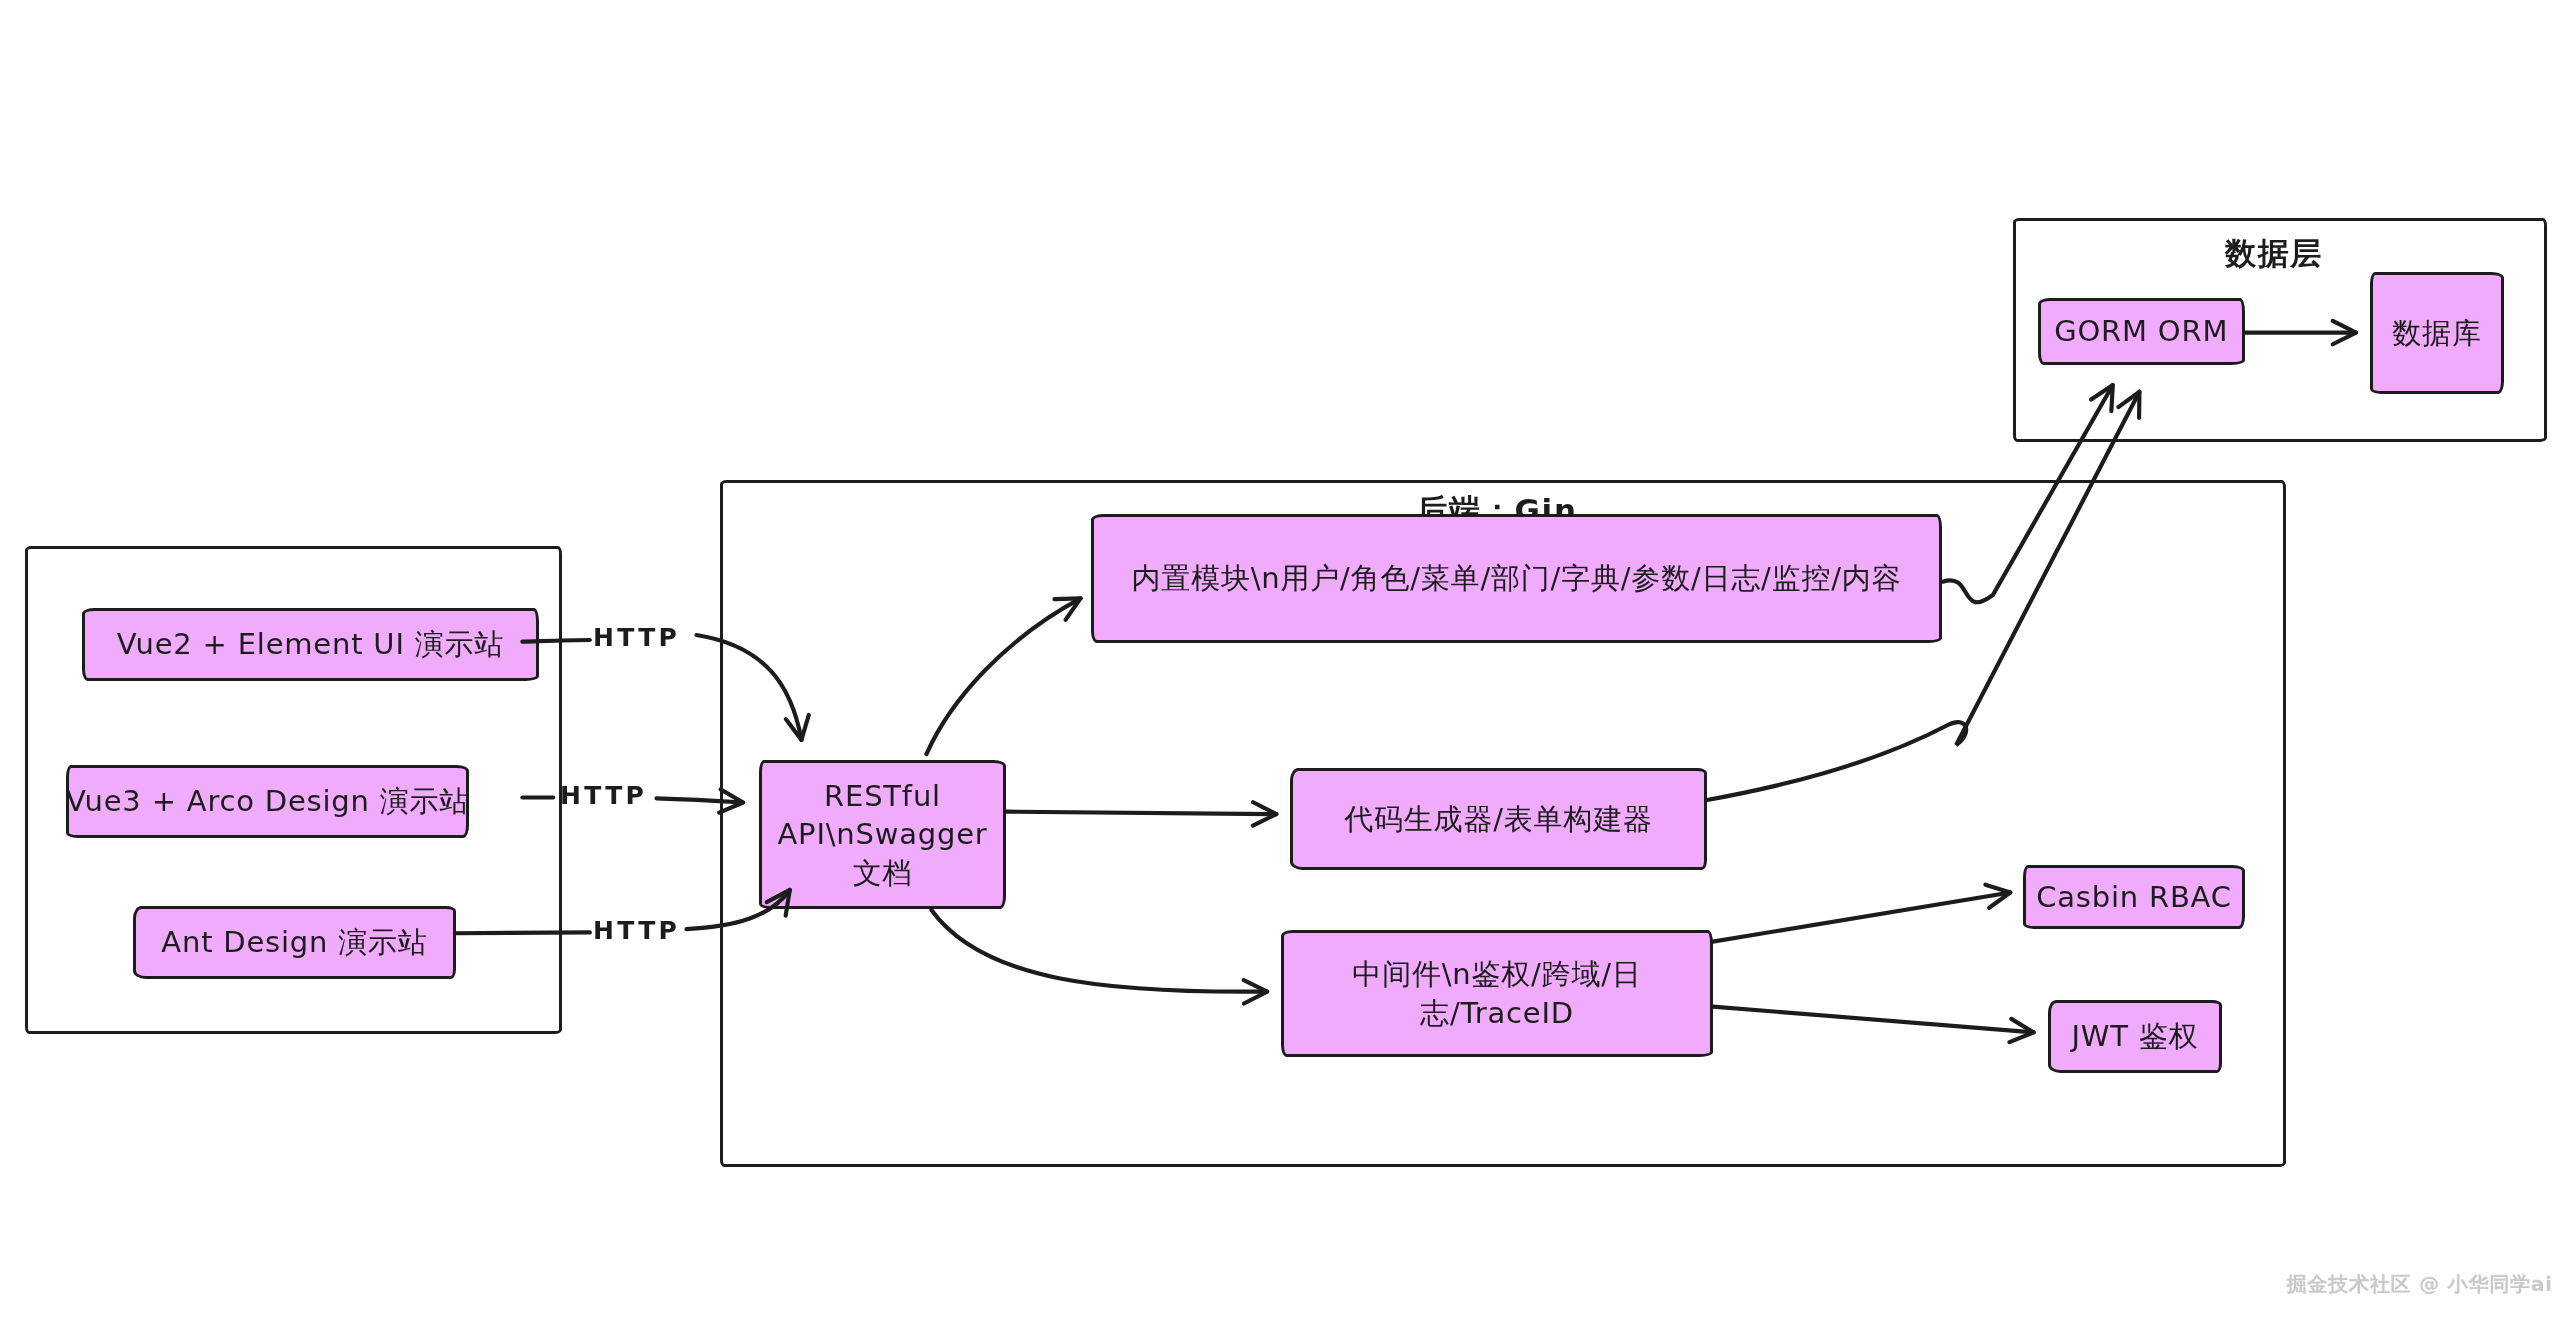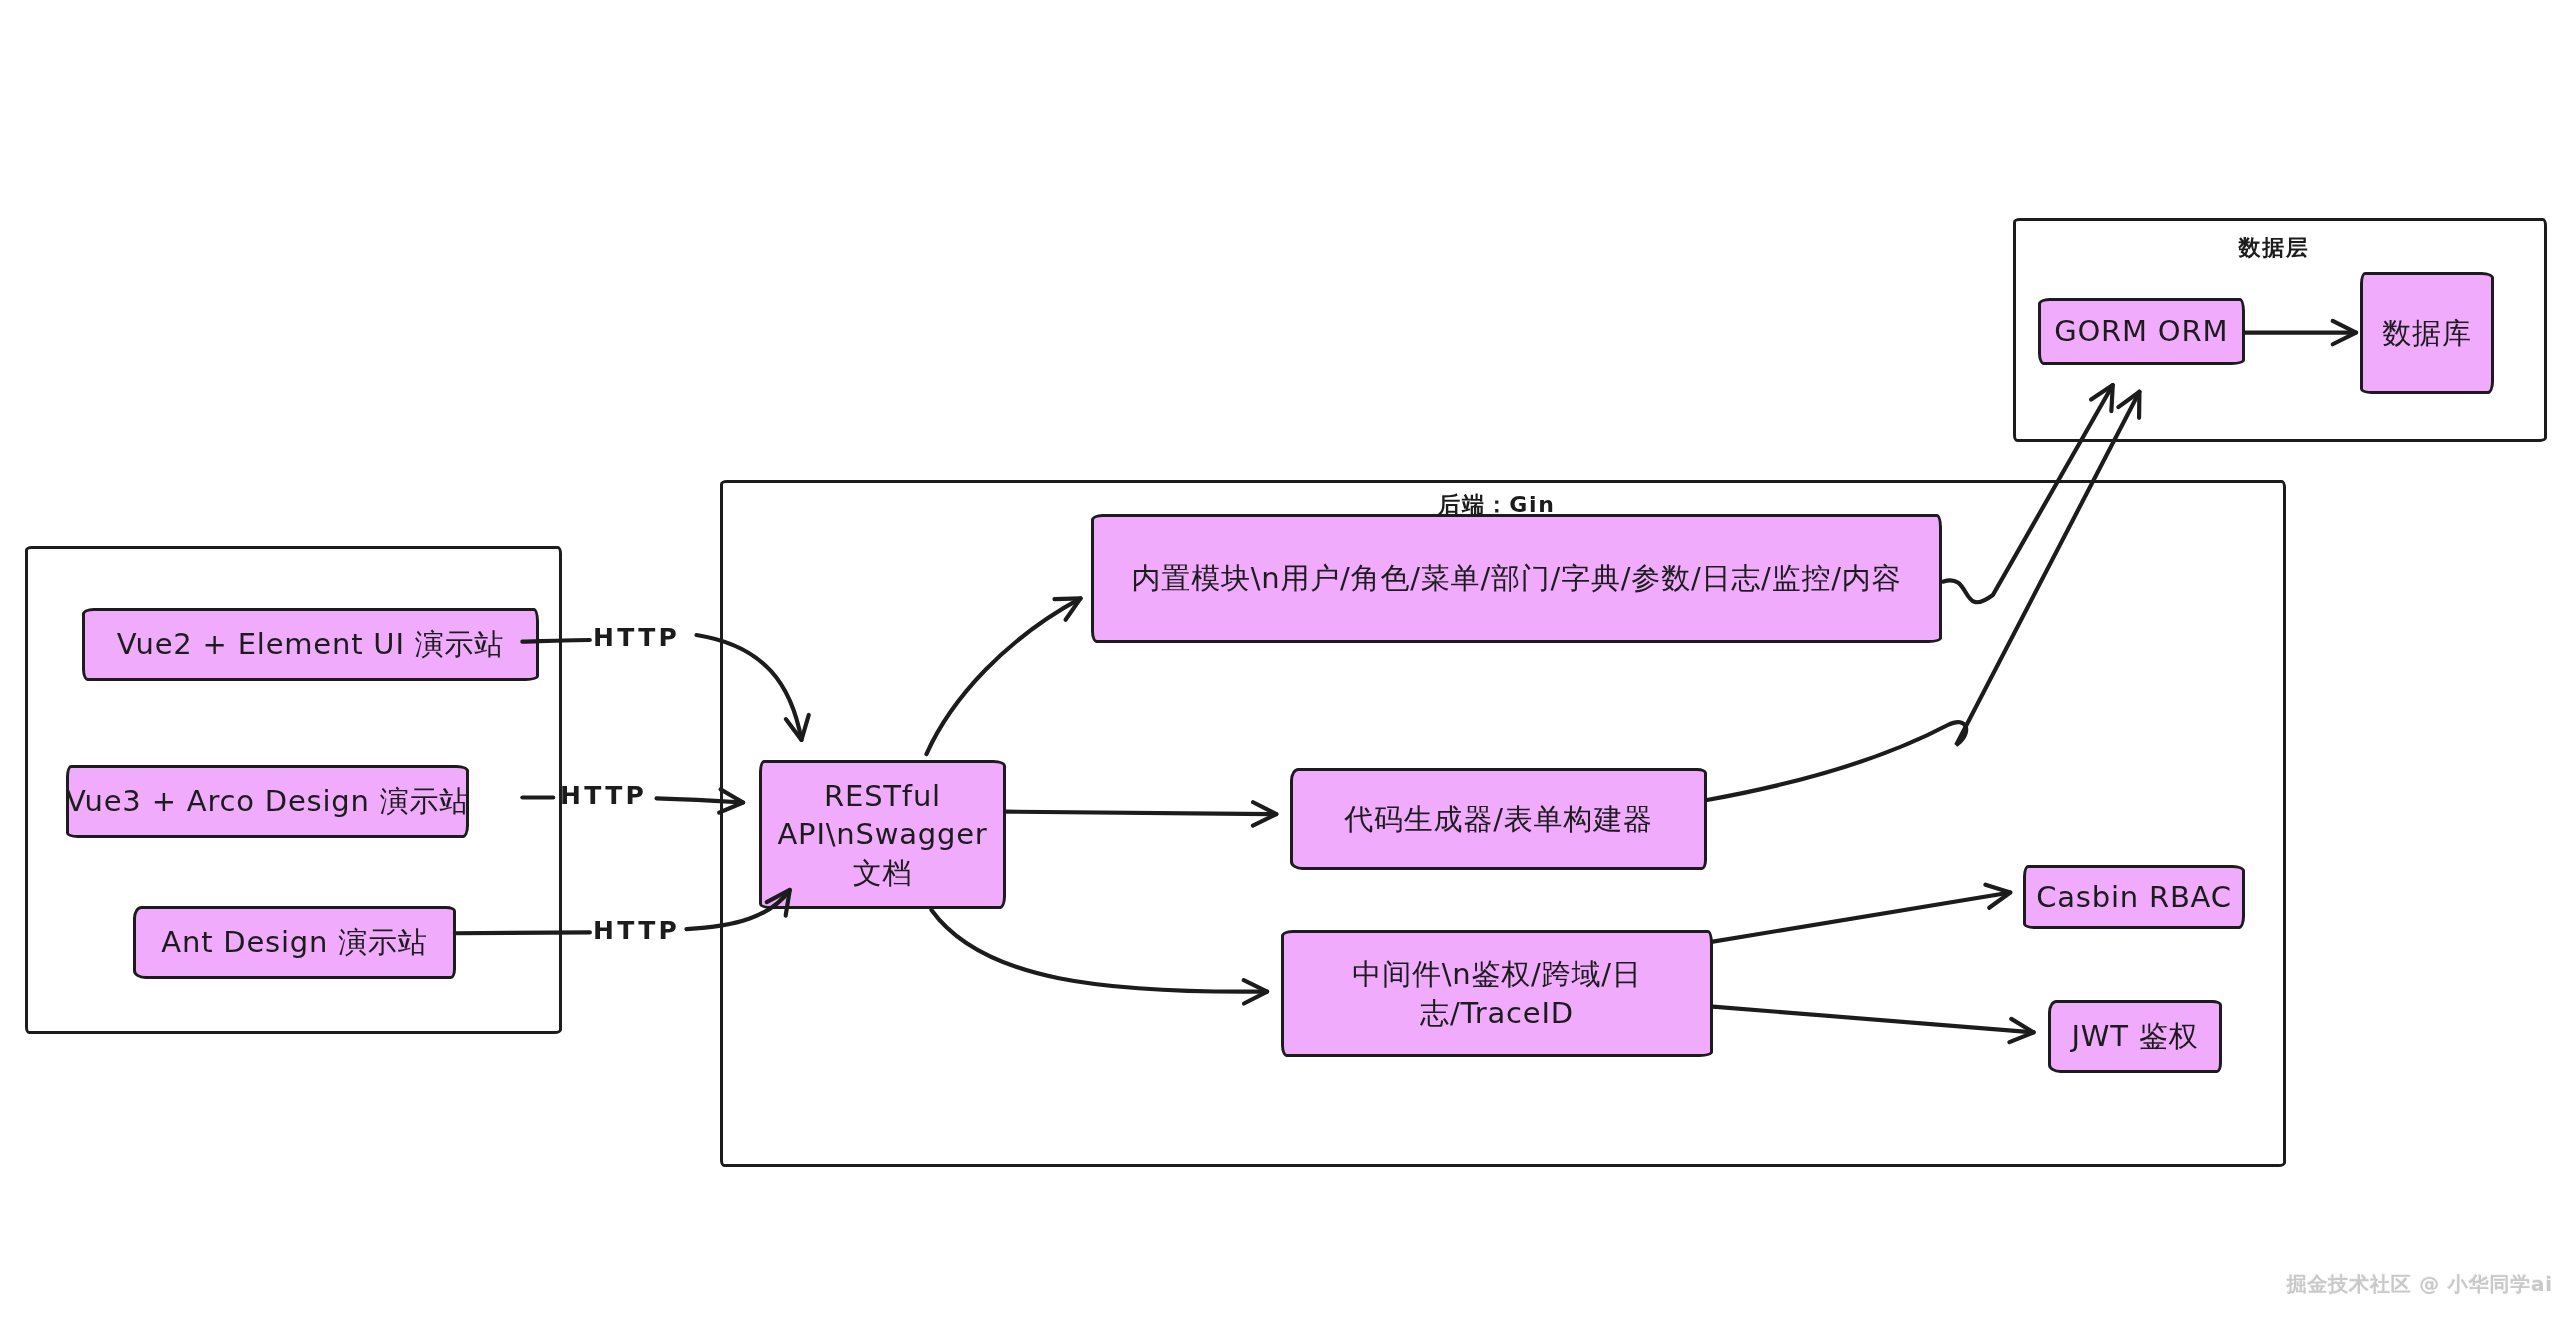--- a/index.html
+++ b/index.html
@@ -6,21 +6,21 @@
   #canvas {
     position:relative; width:2576px; height:1330px; background:#ffffff;
     font-family:"DejaVu Sans", sans-serif; color:#1c1c1c; overflow:hidden;
   }
   .group {
     position:absolute; border:3.3px solid #1c1c1c; background:transparent;
     border-radius:6.7px 4.2px 7.5px 4.2px / 4.2px 7.5px 4.2px 6.7px;
   }
   .group-title {
     position:absolute; left:0; right:12px; text-align:center;
-    font-size:22px; font-weight:600; letter-spacing:1.7px; white-space:nowrap;
+    font-size:31px; font-weight:600; letter-spacing:1.7px; white-space:nowrap;
   }
   .node {
     position:absolute; border:3.3px solid #1c1c1c; background:#f0abfc;
     display:flex; align-items:center; justify-content:center; text-align:center;
     font-size:29px; font-weight:400; line-height:1.32; letter-spacing:0.8px;
     box-sizing:border-box; white-space:nowrap;
     border-radius:11.7px 5px 13.3px 5.8px / 5.8px 13.3px 5px 11.7px;
   }
   .node.wrap { white-space:normal; }
   .r2 { border-radius:5px 12.5px 5.8px 11.7px / 11.7px 5.8px 12.5px 5px; }
@@ -54,21 +54,21 @@
     <div class="node wrap r2" style="left:36px; top:277px; width:247px; height:149px; padding:0 25px;">RESTful API\nSwagger 文档</div>
     <div class="node r3" style="left:567px; top:285px; width:417px; height:102px;">代码生成器/表单构建器</div>
     <div class="node wrap" style="left:558px; top:447px; width:432px; height:127px; padding:0 60px;">中间件\n鉴权/跨域/日志/TraceID</div>
     <div class="node r2" style="left:1300px; top:382px; width:222px; height:64px;">Casbin RBAC</div>
     <div class="node r3" style="left:1325px; top:517px; width:174px; height:73px;">JWT 鉴权</div>
   </div>
 
   <div class="group" style="left:2013px; top:218px; width:528px; height:218px;">
     <div class="group-title" style="top:11.7px;">数据层</div>
     <div class="node" style="left:21.7px; top:77px; width:207px; height:67px;">GORM ORM</div>
-    <div class="node r2" style="left:344px; top:51px; width:134px; height:122px;">数据库</div>
+    <div class="node r2" style="left:354px; top:51px; width:134px; height:122px;">数据库</div>
   </div>
 
   <div class="edge-label" style="left:593px; top:623px;">HTTP</div>
   <div class="edge-label" style="left:560px; top:781px;">HTTP</div>
   <div class="edge-label" style="left:593px; top:916px;">HTTP</div>
 
   <svg id="arrows" width="2576" height="1330" viewBox="0 0 3092 1596" xmlns="http://www.w3.org/2000/svg">
     <defs>
       <marker id="ah" viewBox="0 0 40 40" refX="34" refY="20" markerWidth="40" markerHeight="40" orient="auto" markerUnits="userSpaceOnUse">
         <path d="M6,6 L34,20 L6,34" fill="none" stroke="#1c1c1c" stroke-width="5" stroke-linecap="round" stroke-linejoin="round"></path>

